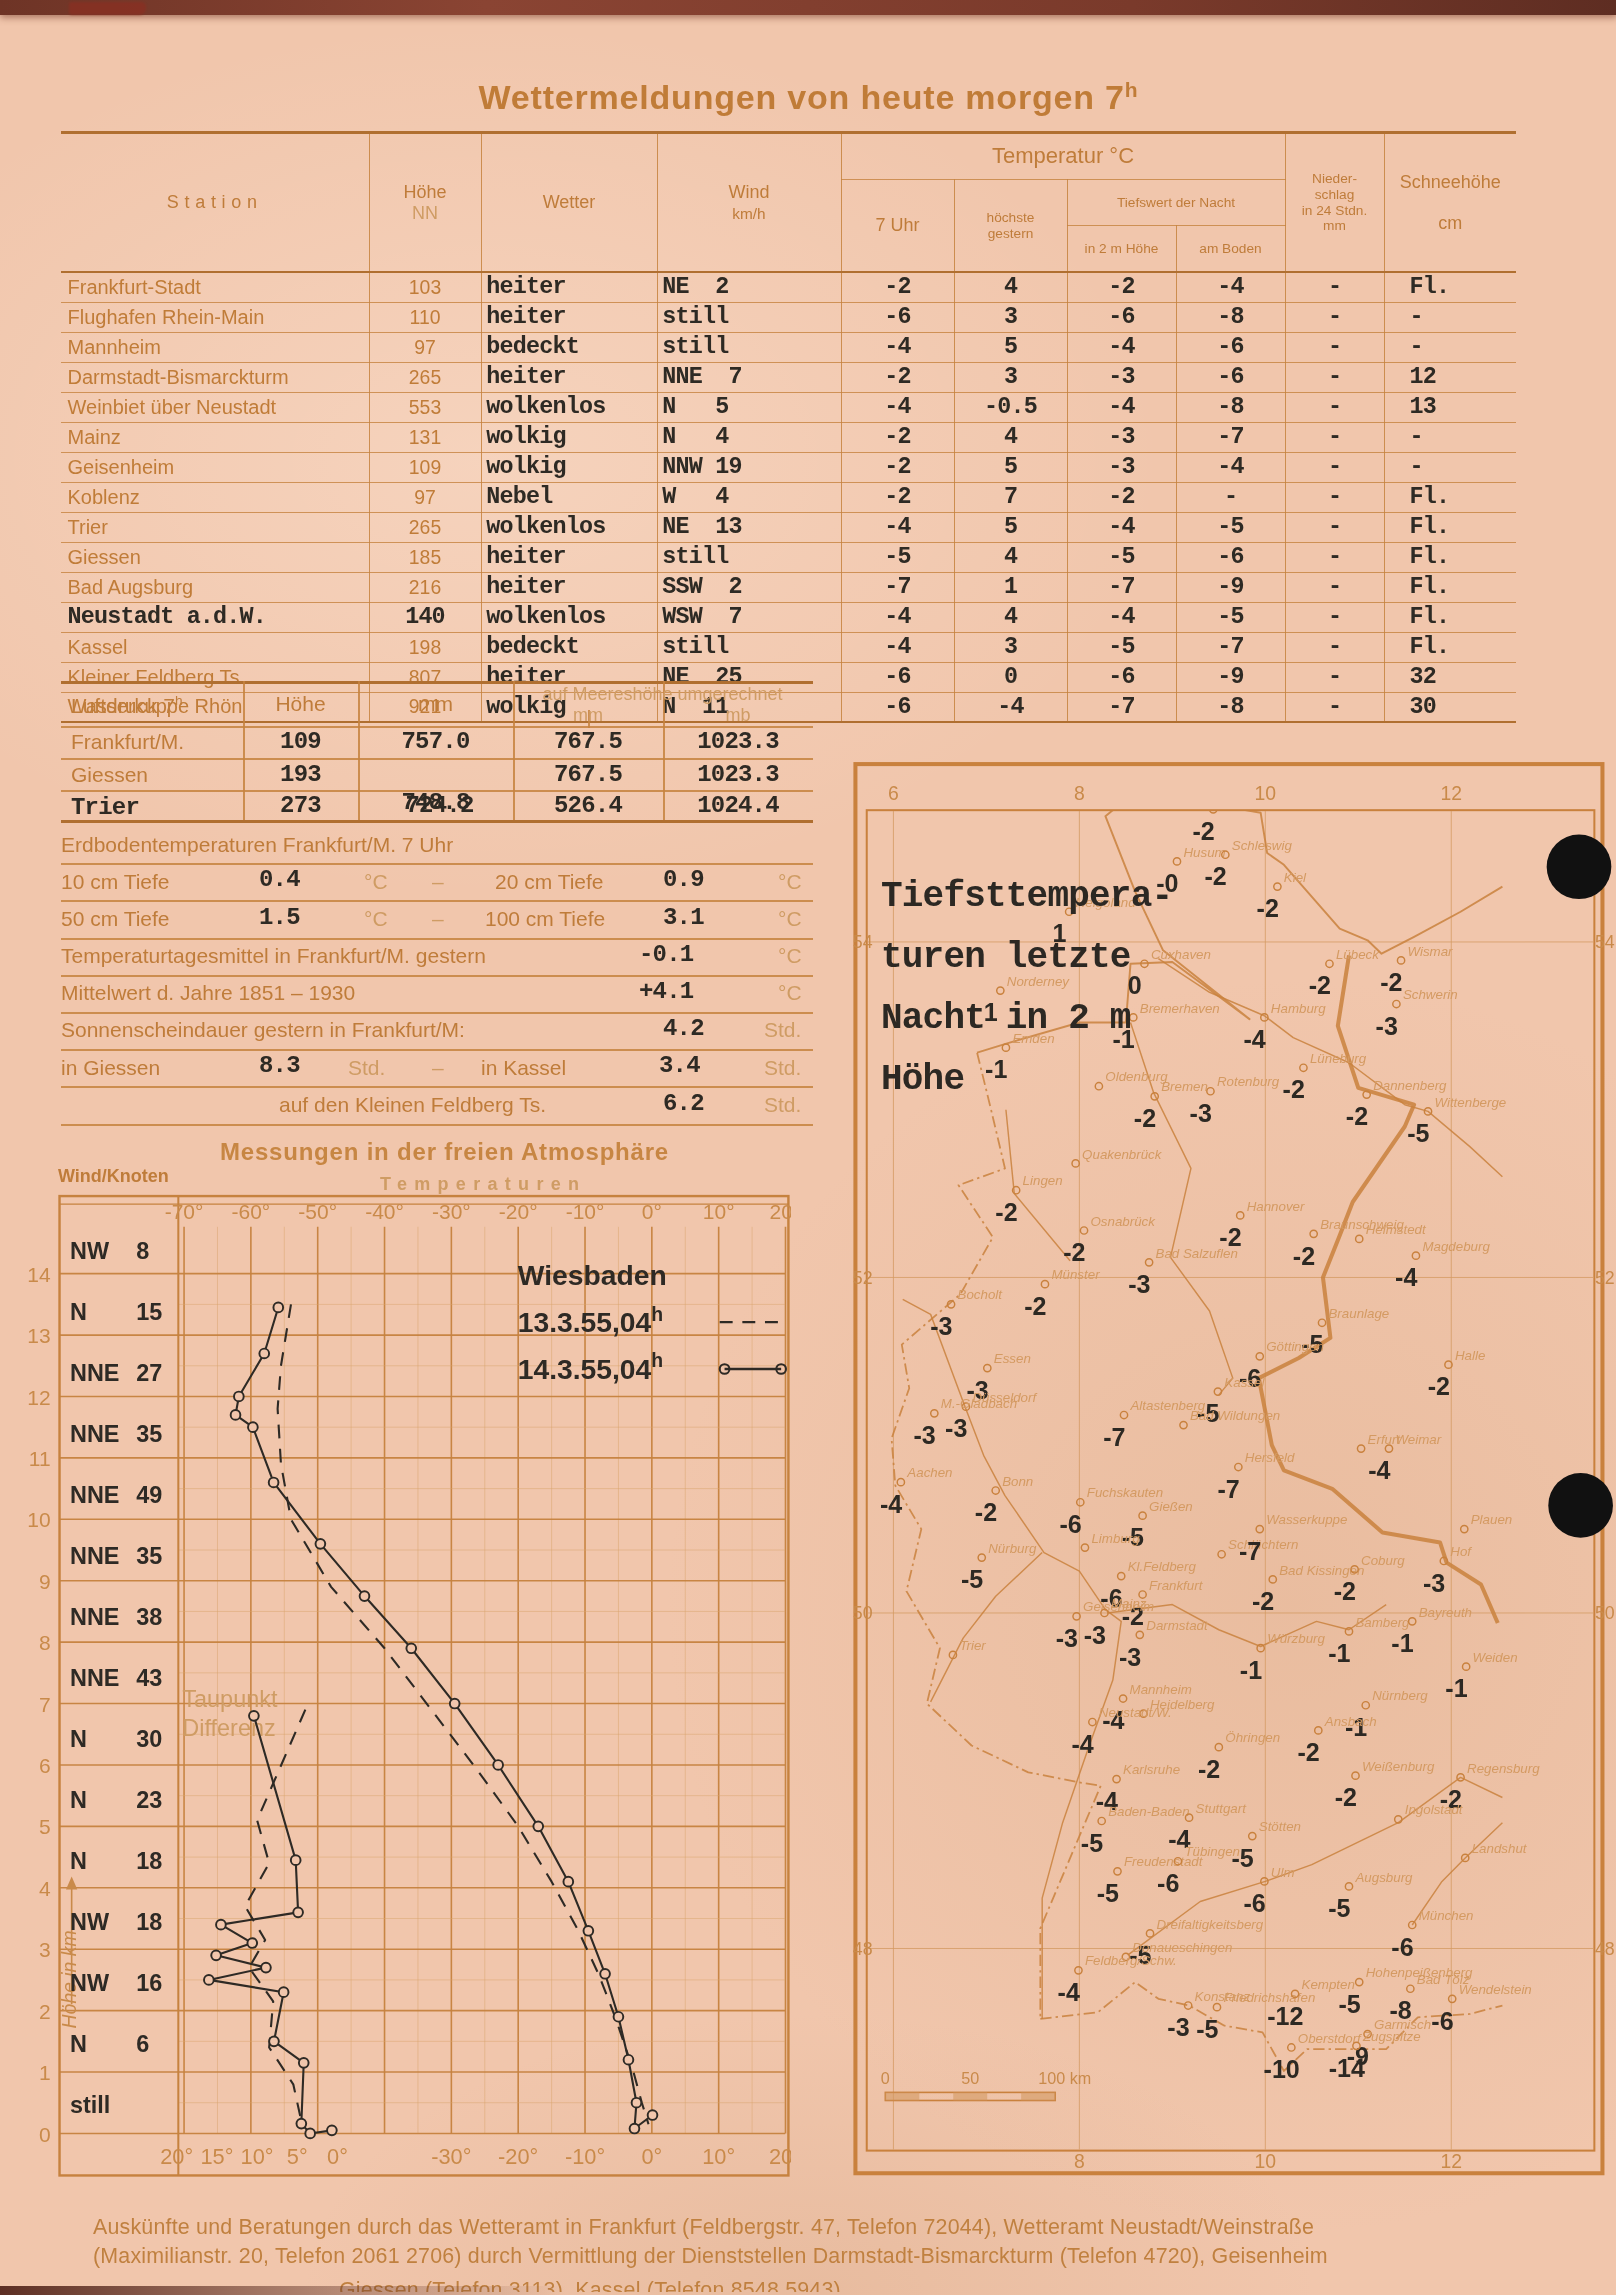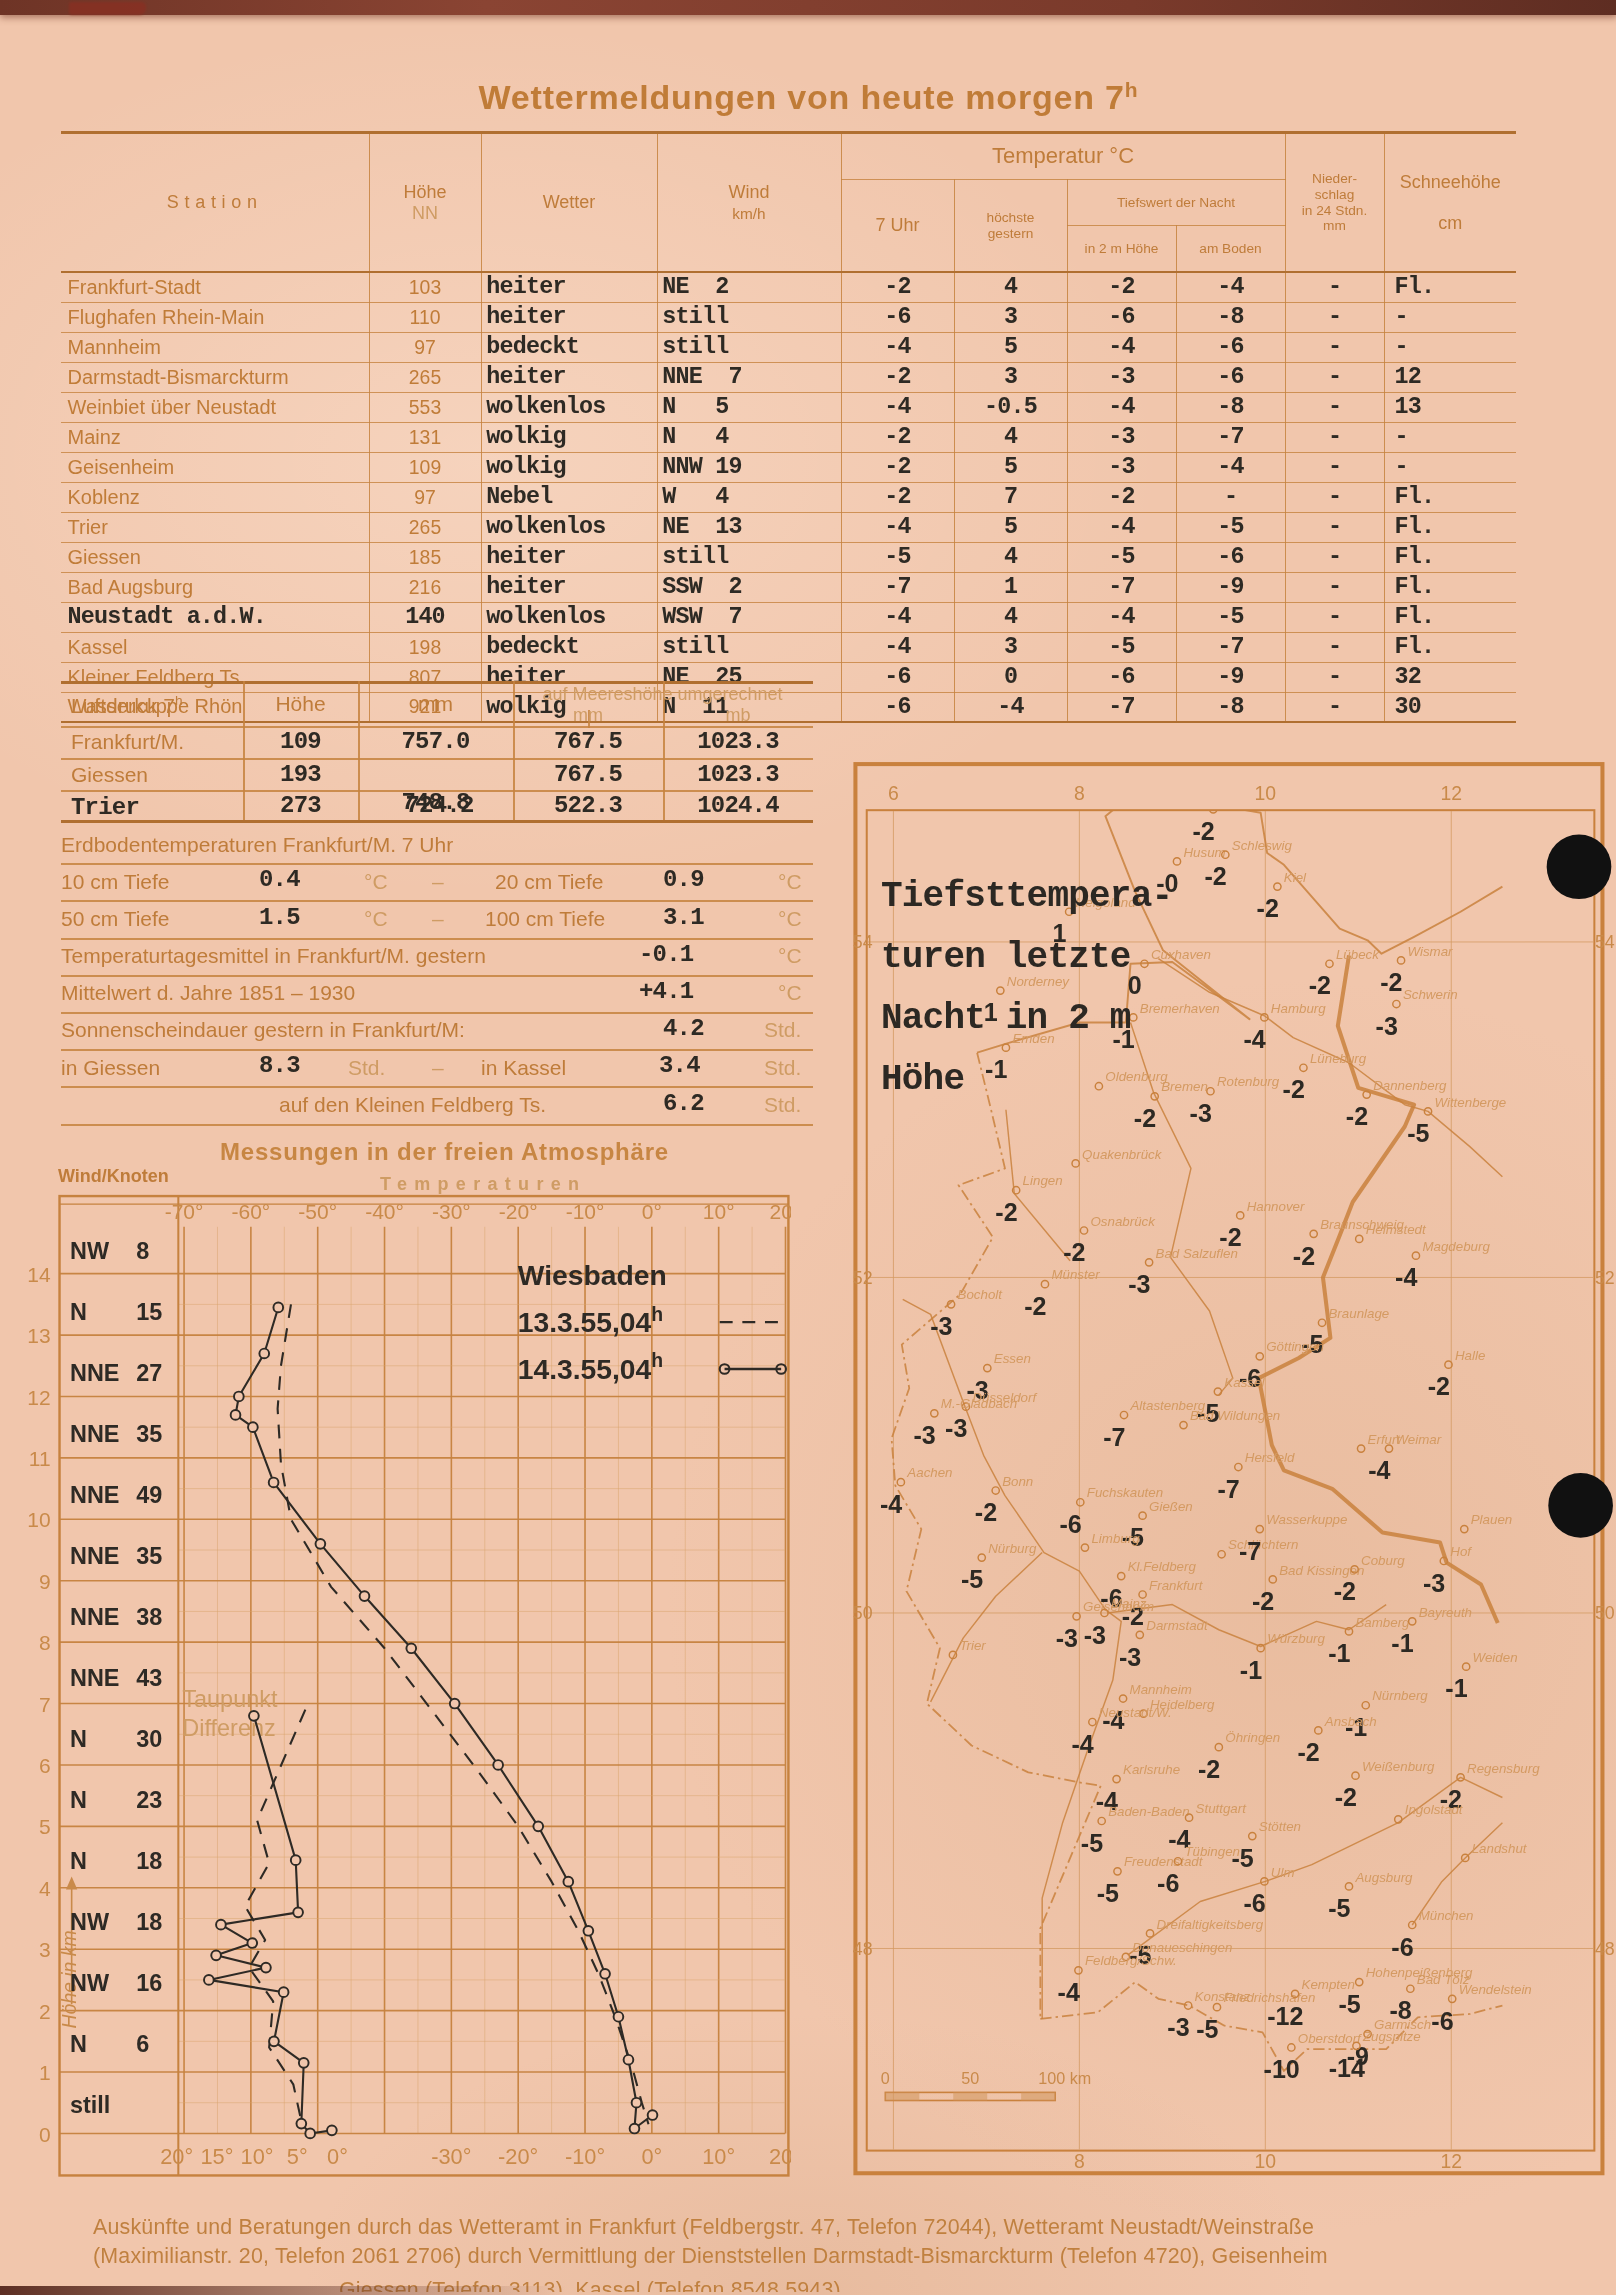--- a/index.html
+++ b/index.html
@@ -27,21 +27,21 @@
       padding:0;overflow:visible;white-space:nowrap;}
   #stationTable td:first-child{border-left:none;} #stationTable td:last-child{border-right:none;}
   #stationTable thead td{text-align:center;vertical-align:middle;font-size:18px;color:#bf7c3a;line-height:1.12;}
   #stationTable thead{border-bottom:2.4px solid #b06f30;}
   #stationTable .h-small{font-size:13.7px;line-height:1.15;}
   #stationTable .h-big{font-size:22px;}
   #stationTable .st-name{font-size:20px;color:#c07c38;padding-left:6.5px;}
   #stationTable .st-hoehe{font-size:19.4px;color:#c07c38;text-align:center;}
   #stationTable .cell-typed{font-family:"Liberation Mono","DejaVu Sans Mono",monospace;font-weight:700;color:#2e2a24;font-size:23.4px;letter-spacing:-0.8px;}
   #stationTable .wetter{padding-left:4.8px;} #stationTable .wind{padding-left:4.8px;white-space:pre;}
-  #stationTable .tval{text-align:center;} #stationTable .schnee{padding-left:10px;}
+  #stationTable .tval{text-align:center;} #stationTable .schnee{padding-left:25px;}
   #stationTable .letter-sp{letter-spacing:5.7px;}
 
   
   .rule{position:absolute;background:rgba(197,130,62,.85);}
   .heavy{background:#b06f30;}
   .seg{position:absolute;white-space:nowrap;}
   .seg.print{font-size:21px;} .seg.small{font-size:18px;} .seg.typed{font-size:24px;}
 
   .chart-title{position:absolute;left:97px;top:1138px;width:695px;text-align:center;font-size:24px;color:#c78643;font-weight:700;letter-spacing:0.8px;}
   .wind-knoten{position:absolute;left:58px;top:1166px;font-size:18px;color:#bf7c3a;font-weight:700;}
@@ -304,21 +304,21 @@
       <div class="seg typed" style="left: 513px; top: 728px; width: 150px; text-align: center;">767.5</div>
       <div class="seg typed" style="left: 663px; top: 728px; width: 150px; text-align: center;">1023.3</div>
       <div class="seg print" style="left: 71px; top: 763px;">Giessen</div>
       <div class="seg typed" style="left: 243px; top: 761px; width: 115px; text-align: center;">193</div>
       <div class="seg typed" style="left: 358px; top: 761px; width: 155px; text-align: center; margin-top: 28px;">748.8</div>
       <div class="seg typed" style="left: 513px; top: 761px; width: 150px; text-align: center;">767.5</div>
       <div class="seg typed" style="left: 663px; top: 761px; width: 150px; text-align: center;">1023.3</div>
       <div class="seg typed" style="left: 71px; top: 794px;">Trier</div>
       <div class="seg typed" style="left: 243px; top: 792px; width: 115px; text-align: center;">273</div>
       <div class="seg typed" style="left: 358px; top: 792px; width: 163px; text-align: center;">724.2</div>
-      <div class="seg typed" style="left: 513px; top: 792px; width: 150px; text-align: center;">522.3</div>
+      <div class="seg typed" style="left: 513px; top: 792px; width: 150px; text-align: center;">526.4</div>
       <div class="seg typed" style="left: 663px; top: 792px; width: 150px; text-align: center;">1024.4</div>
     </div>
   <div id="groundBlock">
       <div class="seg print" style="left: 61px; top: 833px;">Erdbodentemperaturen Frankfurt/M. 7 Uhr</div>
       <div class="rule" style="position: absolute; left: 61px; top: 863px; width: 752px; height: 1.6px;"></div>
       <div class="seg print" style="left: 61px; top: 870px;">10 cm Tiefe</div>
       <div class="seg typed" style="left: 259px; top: 866px;">0.4</div>
       <div class="seg print print-l" style="left: 364px; top: 870px; color: rgb(207, 156, 100);">°C</div>
       <div class="seg print print-l" style="left: 432px; top: 870px; color: rgb(207, 156, 100);">–</div>
       <div class="seg print" style="left: 495px; top: 870px;">20 cm Tiefe</div>

